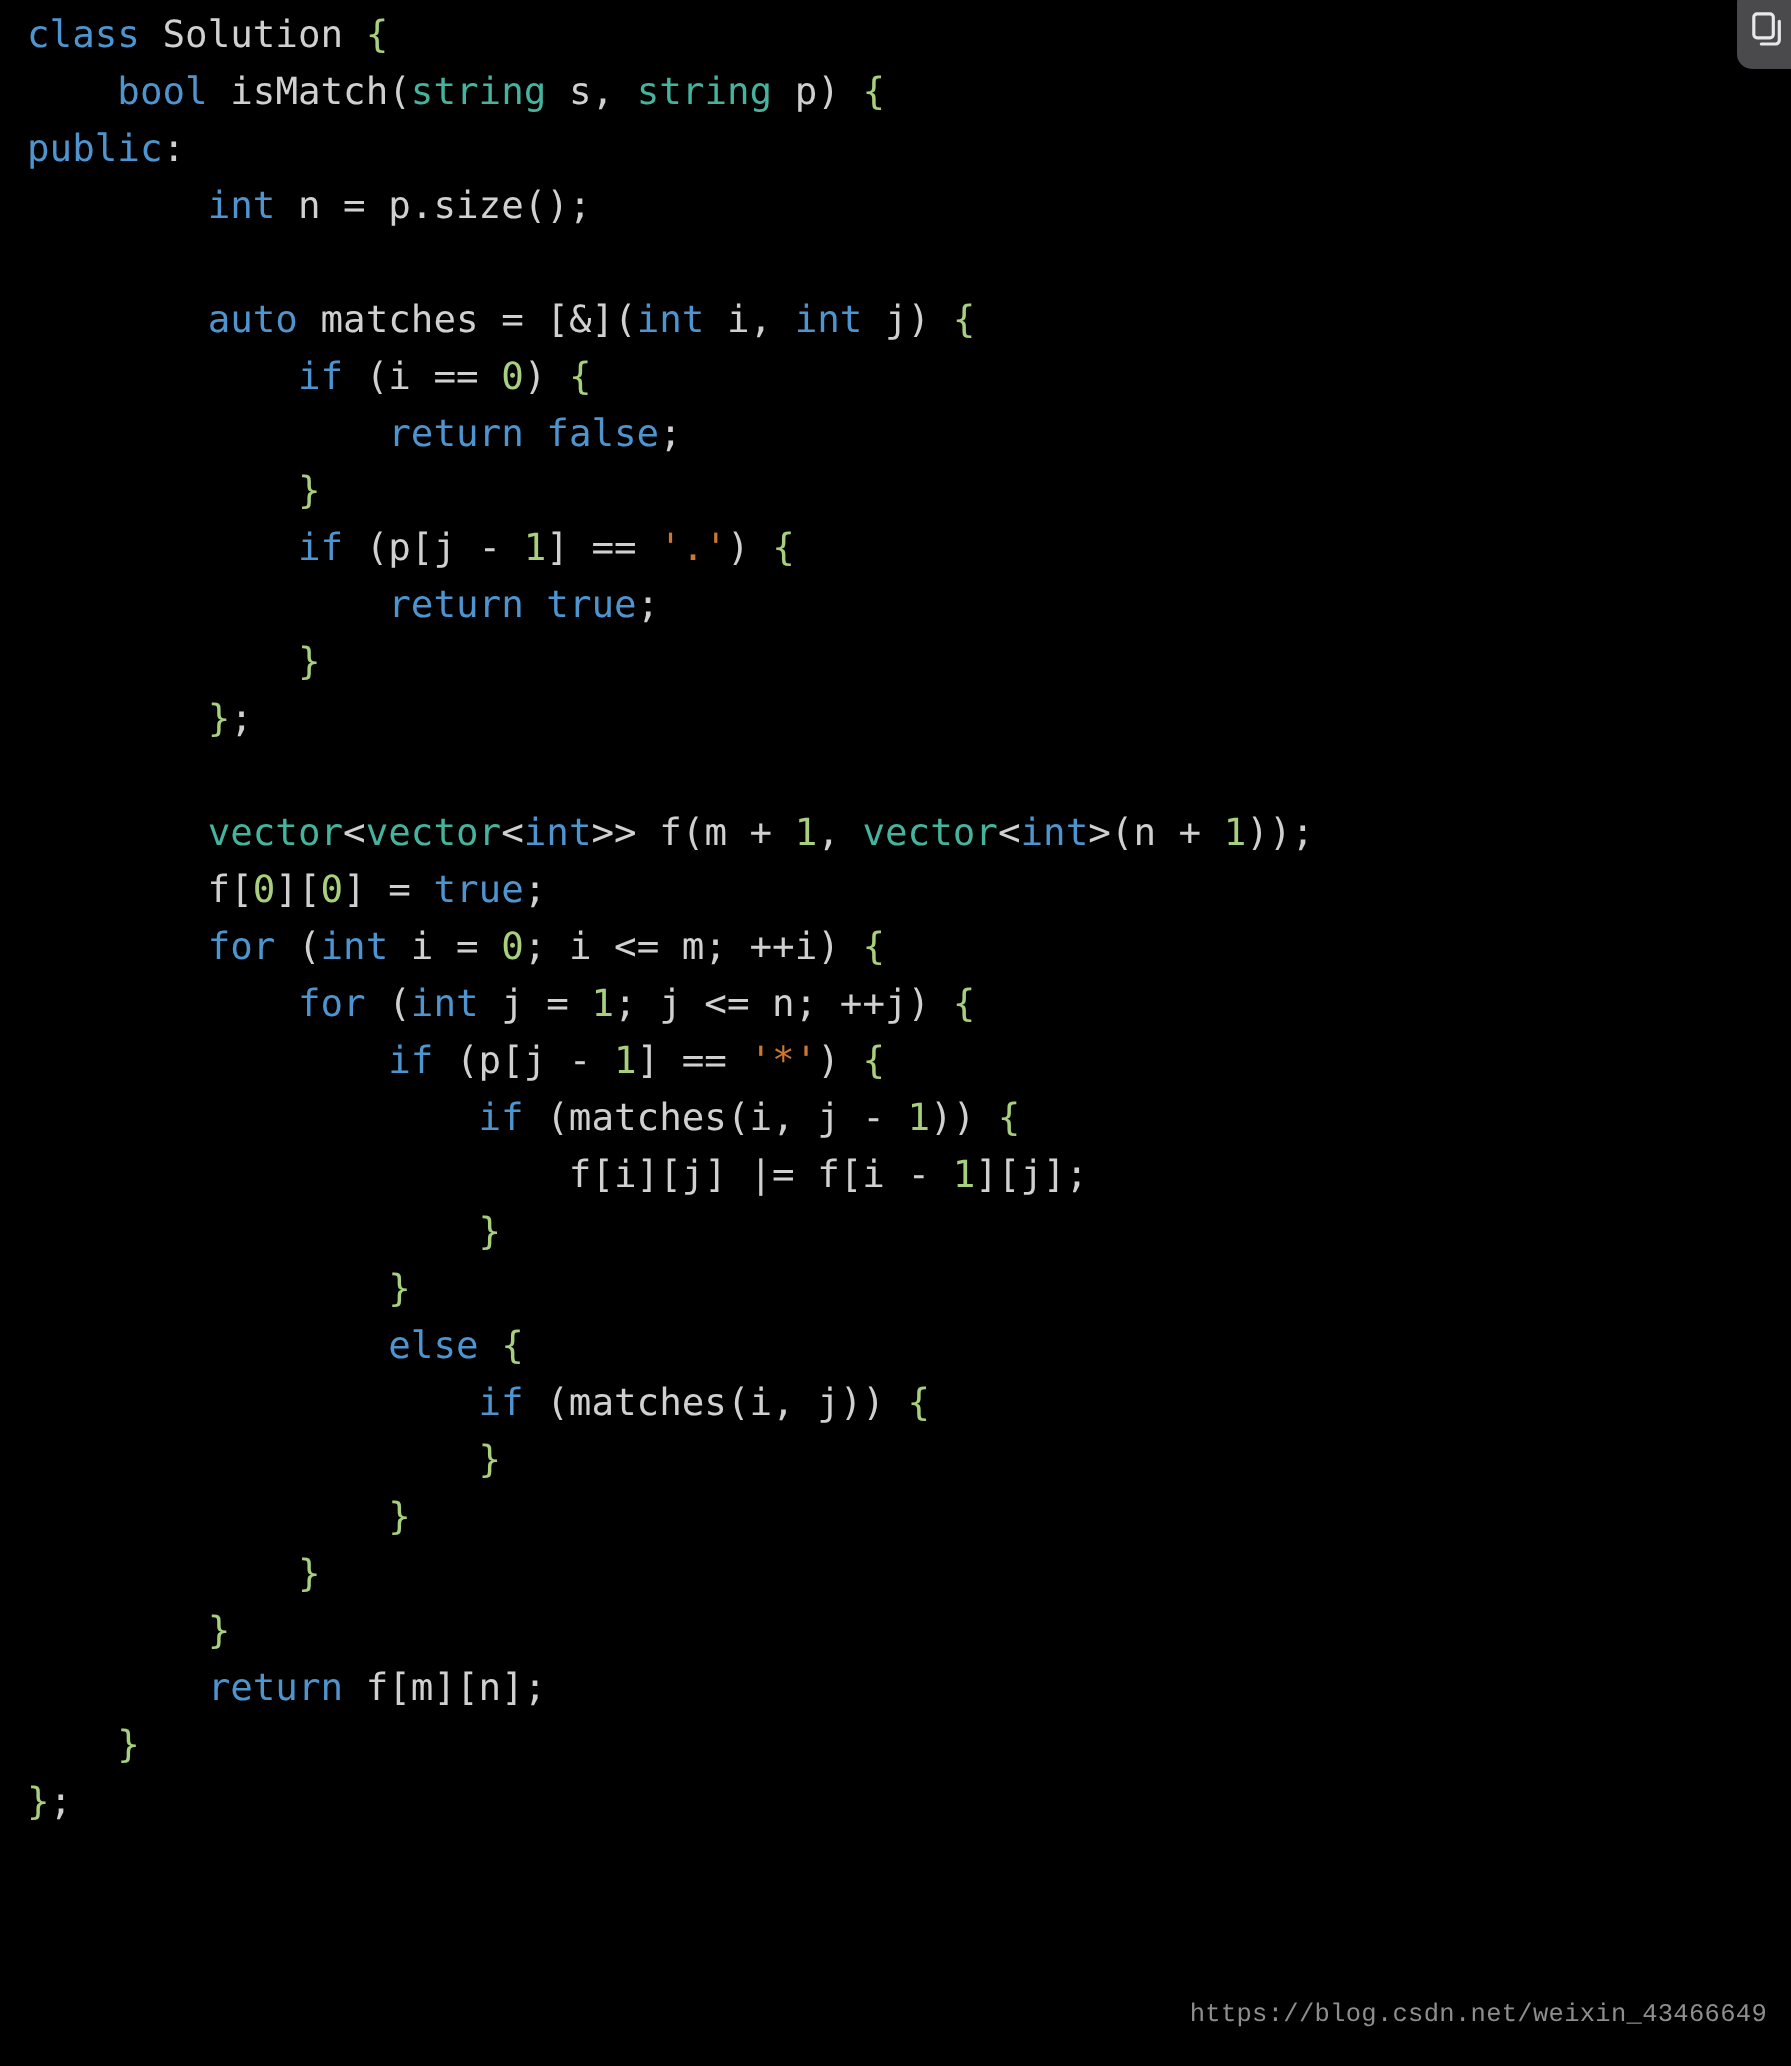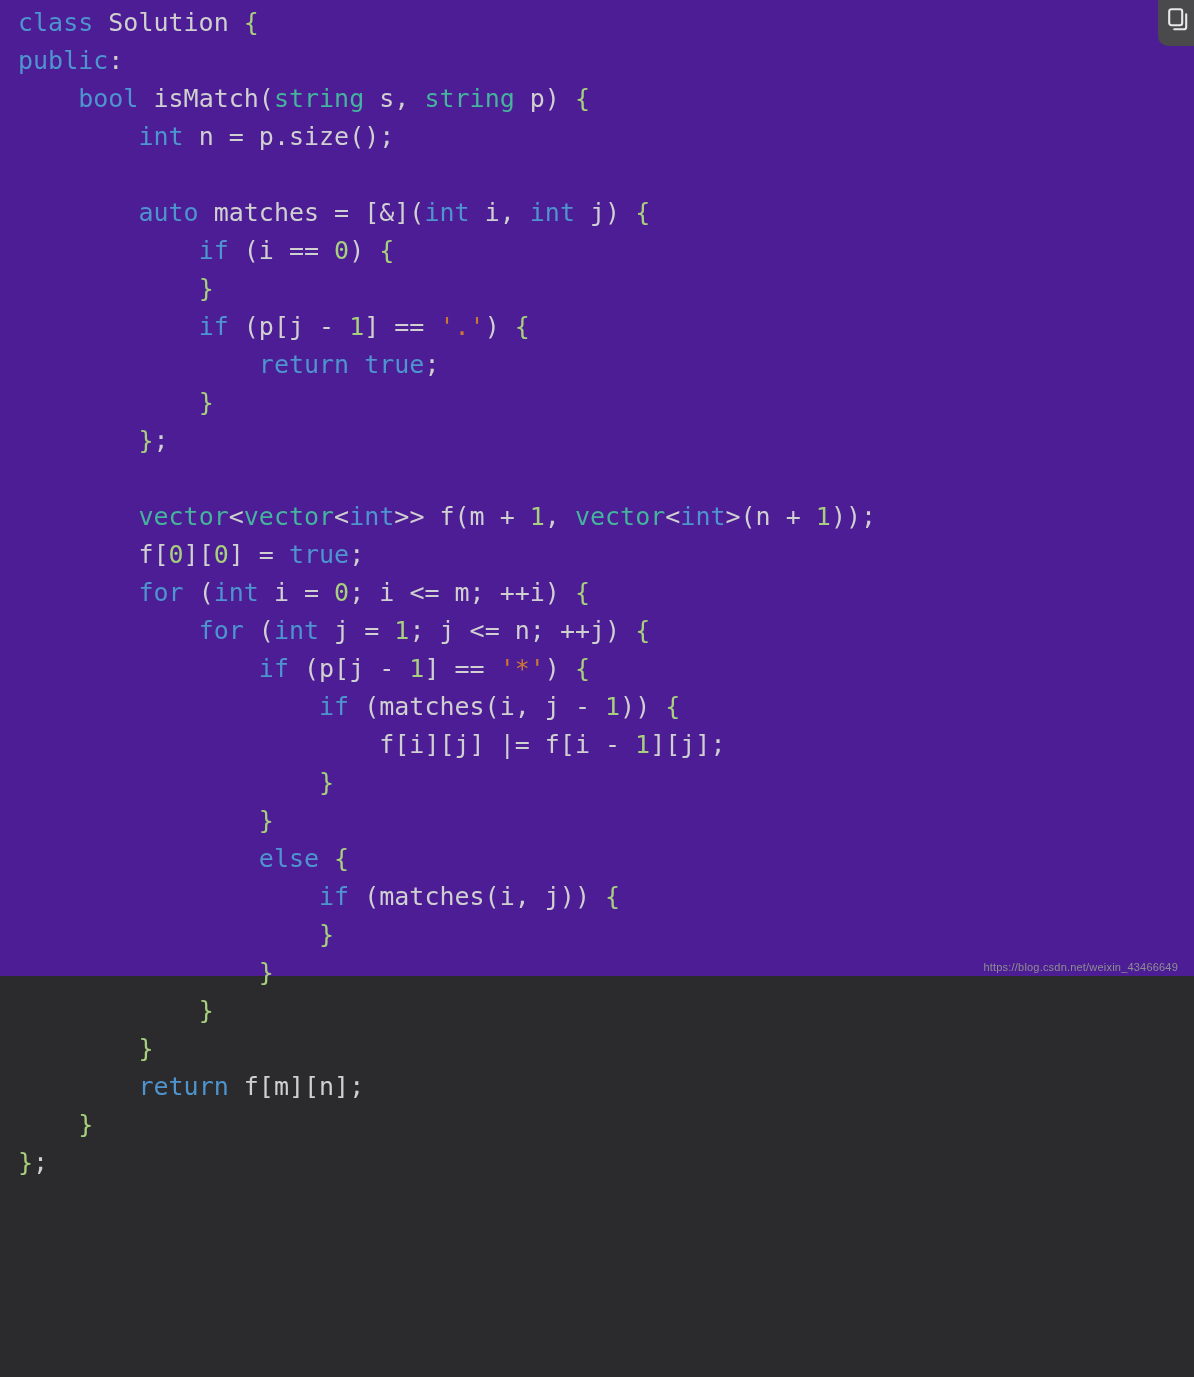--- a/index.html
+++ b/index.html
@@ -10,22 +10,22 @@
   body {
     width: 1194px;
     height: 1377px;
     overflow: hidden;
     font-family: "DejaVu Sans Mono", "Liberation Mono", monospace;
   }
 
   .code-viewer {
     position: relative;
     width: 1194px;
-    height: 976px;
-    background: #4c1d95;
+    height: 1377px;
+    background: #000000;
     box-sizing: border-box;
   }
 
   .copy-button {
     position: absolute;
     top: -8px;
     right: -10px;
     width: 46px;
     height: 54px;
     background: #4a4a4c;
@@ -62,42 +62,43 @@
   .t-kw   { color: #4e94ce; }
   .t-typ  { color: #45b39d; }
   .t-num  { color: #a8cf7e; }
   .t-str  { color: #cc7832; }
   .t-brc  { color: #a8cf7e; }
   .t-pln  { color: #d0d0d0; }
 
   .watermark {
     position: absolute;
     right: 16px;
-    bottom: 3px;
-    font-family: Liberation Sans, sans-serif;
-    font-size: 11px;
+    bottom: 24px;
+    font-family: Liberation Mono, monospace;
+    font-size: 17px;
     color: #8e8e90;
     letter-spacing: 0.2px;
     white-space: pre;
     z-index: 4;
   }
 </style>
 </head>
 <body>
 
 <div class="code-viewer">
 
   <div class="code-block" id="code-block">
       <div class="code-line"><span class="t-kw">class</span><span class="t-pln"> Solution </span><span class="t-brc">{</span></div>
+      <div class="code-line"><span class="t-pln">    </span><span class="t-kw">bool</span><span class="t-pln"> isMatch(</span><span class="t-typ">string</span><span class="t-pln"> s, </span><span class="t-typ">string</span><span class="t-pln"> p) </span><span class="t-brc">{</span></div>
       <div class="code-line"><span class="t-kw">public</span><span class="t-pln">:</span></div>
-      <div class="code-line"><span class="t-pln">    </span><span class="t-kw">bool</span><span class="t-pln"> isMatch(</span><span class="t-typ">string</span><span class="t-pln"> s, </span><span class="t-typ">string</span><span class="t-pln"> p) </span><span class="t-brc">{</span></div>
       <div class="code-line"><span class="t-pln">        </span><span class="t-kw">int</span><span class="t-pln"> n = p.size();</span></div>
       <div class="code-line">&nbsp;</div>
       <div class="code-line"><span class="t-pln">        </span><span class="t-kw">auto</span><span class="t-pln"> matches = [&amp;](</span><span class="t-kw">int</span><span class="t-pln"> i, </span><span class="t-kw">int</span><span class="t-pln"> j) </span><span class="t-brc">{</span></div>
       <div class="code-line"><span class="t-pln">            </span><span class="t-kw">if</span><span class="t-pln"> (i == </span><span class="t-num">0</span><span class="t-pln">) </span><span class="t-brc">{</span></div>
+      <div class="code-line"><span class="t-pln">                </span><span class="t-kw">return</span><span class="t-pln"> </span><span class="t-kw">false</span><span class="t-pln">;</span></div>
       <div class="code-line"><span class="t-pln">            </span><span class="t-brc">}</span></div>
       <div class="code-line"><span class="t-pln">            </span><span class="t-kw">if</span><span class="t-pln"> (p[j - </span><span class="t-num">1</span><span class="t-pln">] == </span><span class="t-str">'.'</span><span class="t-pln">) </span><span class="t-brc">{</span></div>
       <div class="code-line"><span class="t-pln">                </span><span class="t-kw">return</span><span class="t-pln"> </span><span class="t-kw">true</span><span class="t-pln">;</span></div>
       <div class="code-line"><span class="t-pln">            </span><span class="t-brc">}</span></div>
       <div class="code-line"><span class="t-pln">        </span><span class="t-brc">}</span><span class="t-pln">;</span></div>
       <div class="code-line">&nbsp;</div>
       <div class="code-line"><span class="t-pln">        </span><span class="t-typ">vector</span><span class="t-pln">&lt;</span><span class="t-typ">vector</span><span class="t-pln">&lt;</span><span class="t-kw">int</span><span class="t-pln">&gt;&gt; f(m + </span><span class="t-num">1</span><span class="t-pln">, </span><span class="t-typ">vector</span><span class="t-pln">&lt;</span><span class="t-kw">int</span><span class="t-pln">&gt;(n + </span><span class="t-num">1</span><span class="t-pln">));</span></div>
       <div class="code-line"><span class="t-pln">        f[</span><span class="t-num">0</span><span class="t-pln">][</span><span class="t-num">0</span><span class="t-pln">] = </span><span class="t-kw">true</span><span class="t-pln">;</span></div>
       <div class="code-line"><span class="t-pln">        </span><span class="t-kw">for</span><span class="t-pln"> (</span><span class="t-kw">int</span><span class="t-pln"> i = </span><span class="t-num">0</span><span class="t-pln">; i &lt;= m; ++i) </span><span class="t-brc">{</span></div>
       <div class="code-line"><span class="t-pln">            </span><span class="t-kw">for</span><span class="t-pln"> (</span><span class="t-kw">int</span><span class="t-pln"> j = </span><span class="t-num">1</span><span class="t-pln">; j &lt;= n; ++j) </span><span class="t-brc">{</span></div>

